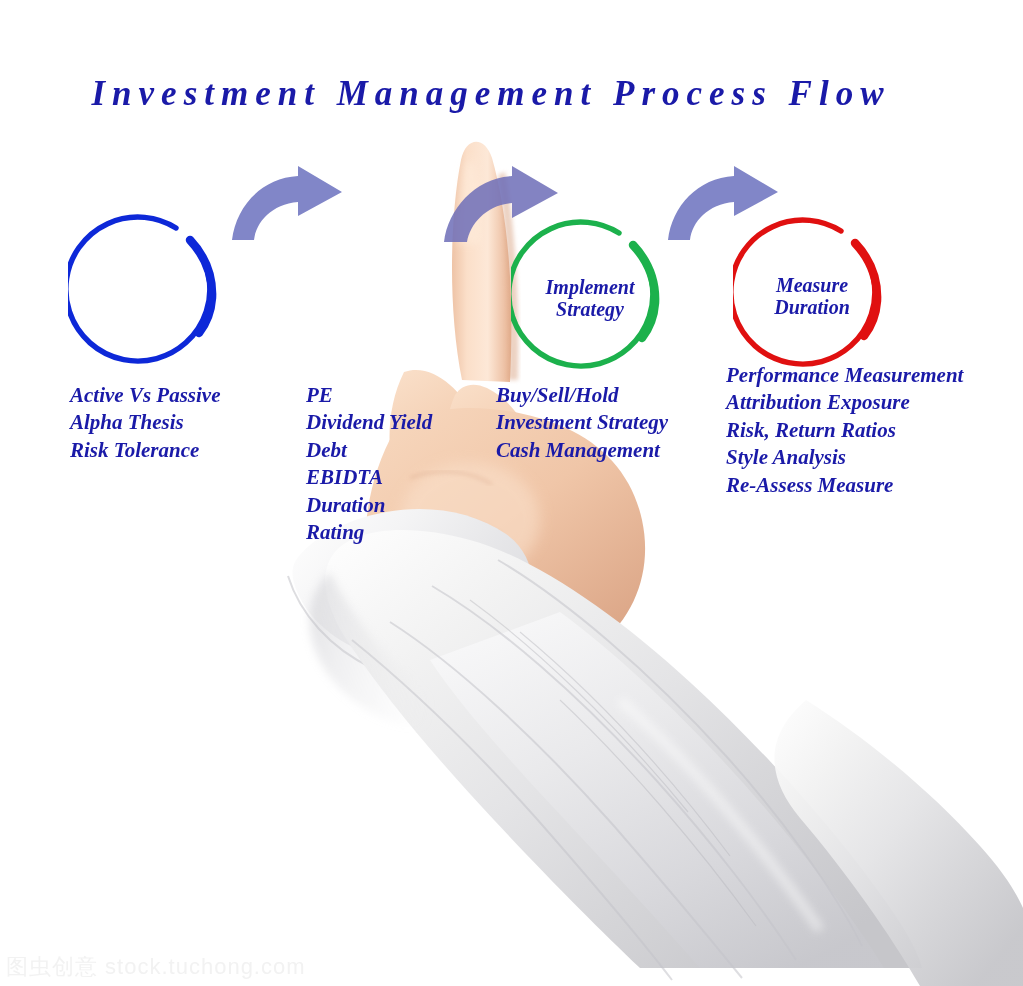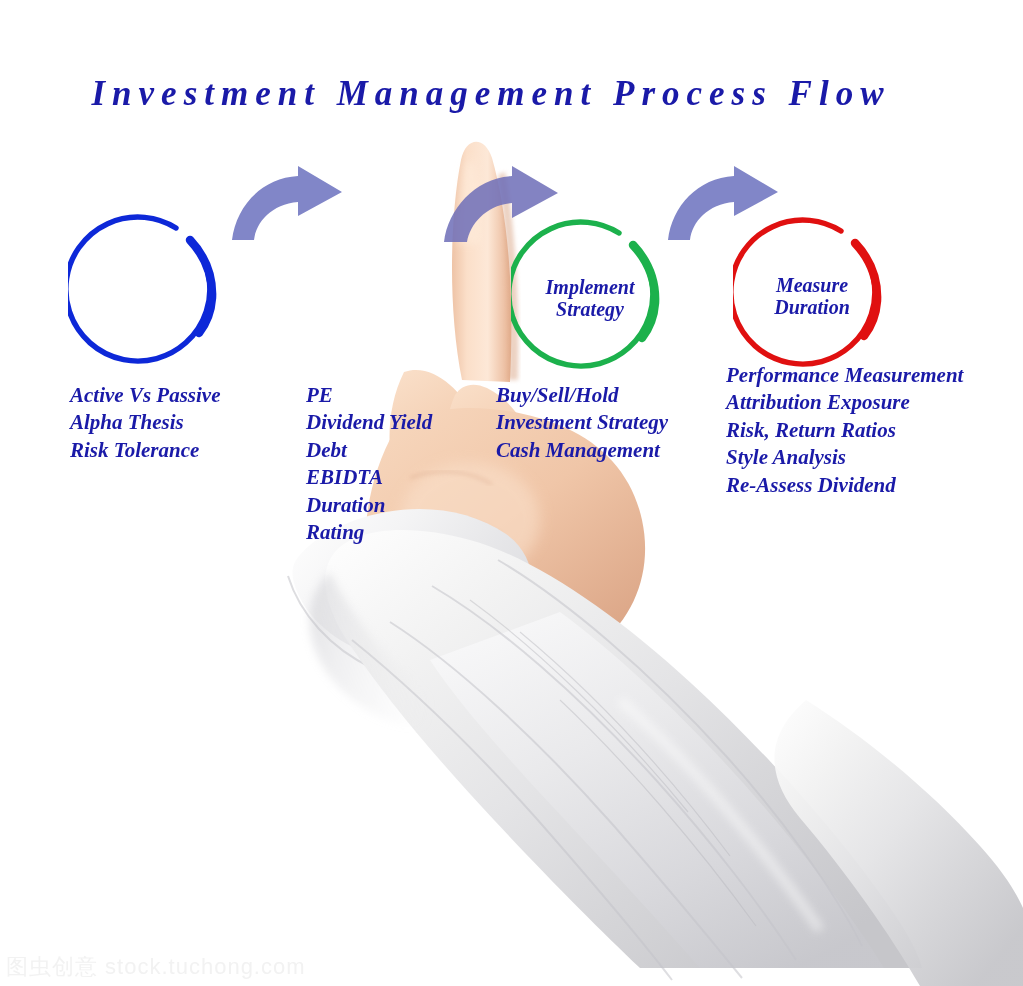--- a/index.html
+++ b/index.html
@@ -299,18 +299,18 @@
     <div class="node-label">
       <span>Measure</span>
       <span>Duration</span>
     </div>
   </div>
   <div class="bullets" style="left:726px; top:362px;">
     <div>Performance Measurement</div>
     <div>Attribution Exposure</div>
     <div>Risk, Return Ratios</div>
     <div>Style Analysis</div>
-    <div>Re-Assess Dividend</div>
+    <div>Re-Assess Measure</div>
   </div>
 
   <div id="watermark">图虫创意 stock.tuchong.com</div>
 
 </div>
 
 </body></html>

